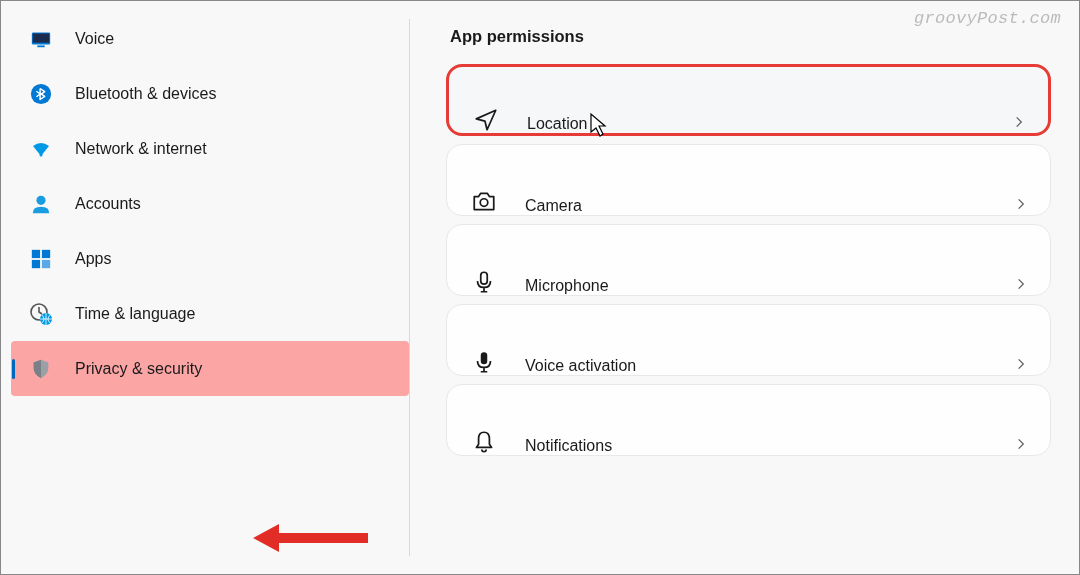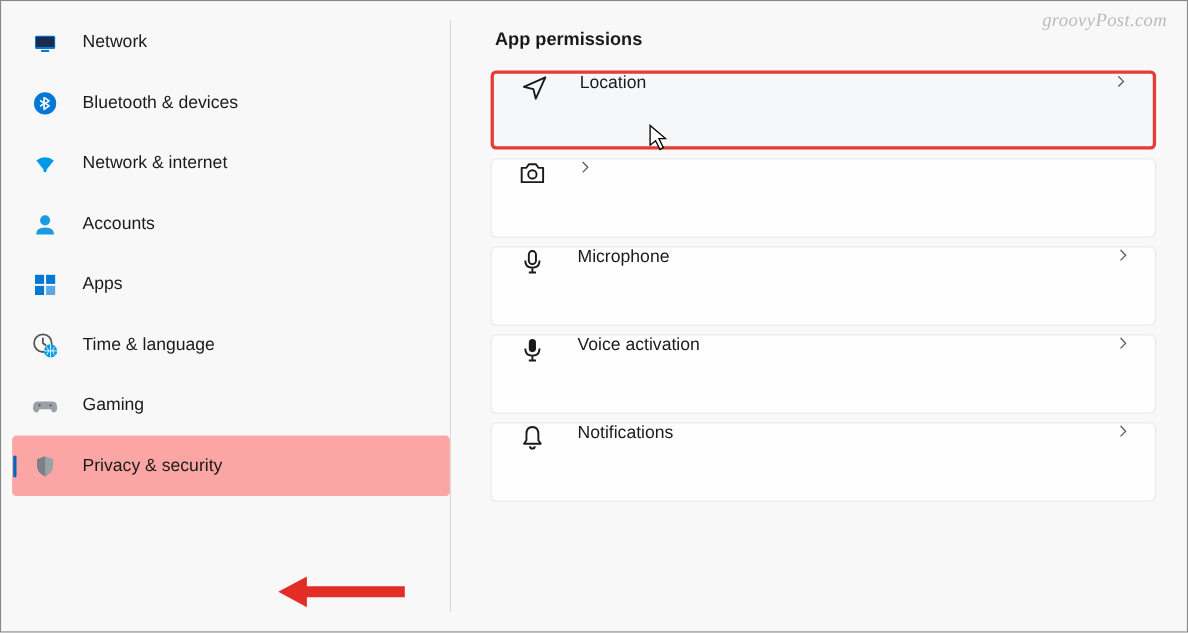--- a/index.html
+++ b/index.html
@@ -7,43 +7,43 @@
     .container { display: flex; height: 100%; }
     .sidebar { width: 408px; padding: 10px 0 10px 10px; overflow-y: auto; }
     .sidebar-item { display: flex; align-items: center; height: 55px; padding: 0 10px 0 18px; border-radius: 4px; cursor: pointer; position: relative; }
     .sidebar-item.active { background: #fca5a5; }
     .sidebar-item.active::before { content: ""; position: absolute; left: 1px; top: 18px; width: 3px; height: 20px; background: #0067c0; border-radius: 2px; }
     .sidebar-icon { width: 24px; height: 24px; margin-right: 22px; display: flex; align-items: center; justify-content: center; flex-shrink: 0; }
     .sidebar-label { font-size: 16px; color: #1a1a1a; }
     .divider { width: 1px; background: #d8d8d8; margin: 18px 12px 18px 0; }
     .main { flex: 1; padding: 24px 28px 0 24px; overflow-y: auto; }
     .section-header { font-size: 16.5px; font-weight: 600; color: #1a1a1a; margin: 2px 0 18px 4px; }
-    .perm-item { display: flex; align-items: flex-start; height: 72px; background: #fefefe; border: 1px solid #e8e8e8; border-radius: 5px; margin-bottom: 8px; padding: 0 22px 0 24px; cursor: pointer; }
+    .perm-item { display: flex; align-items: flex-end; height: 72px; background: #fefefe; border: 1px solid #e8e8e8; border-radius: 16px; margin-bottom: 8px; padding: 0 22px 0 24px; cursor: pointer; }
     .perm-item.highlighted { border: 3px solid #e63b36; background: #f6f7f9; }
     .perm-icon { width: 26px; height: 26px; margin-right: 28px; display: flex; align-items: center; justify-content: center; flex-shrink: 0; }
     .perm-label { font-size: 16px; color: #1a1a1a; flex: 1; }
     .chevron { color: #5a5a5a; }
-    .watermark { position: absolute; top: 8px; right: 18px; font-family: Liberation Serif, serif; font-size: 17px; color: #bbb; font-style: italic; letter-spacing: 0.3px; }
+    .watermark { position: absolute; top: 8px; right: 18px; font-family: Liberation Mono, monospace; font-size: 17px; color: #bbb; font-style: italic; letter-spacing: 0.3px; }
     .arrow-annot { position: absolute; left: 252px; top: 517px; pointer-events: none; }
     .cursor-annot { position: absolute; left: 588px; top: 111px; pointer-events: none; }
   </style>
 </head>
 <body>
 
 <div class="container">
   <nav class="sidebar">
     <div class="sidebar-item">
       <span class="sidebar-icon">
         <svg width="22" height="22" viewBox="0 0 24 24">
             <rect x="2" y="5" width="20" height="13" rx="1.5" fill="#0078d4"></rect>
             <rect x="3" y="6" width="18" height="10" fill="#1a2b4d"></rect>
             <rect x="8" y="19" width="8" height="2" fill="#0078d4"></rect>
           </svg>
       </span>
-      <span class="sidebar-label">Network</span>
+      <span class="sidebar-label">Voice</span>
     </div>
     <div class="sidebar-item">
       <span class="sidebar-icon">
         <svg width="22" height="22" viewBox="0 0 24 24">
             <circle cx="12" cy="12" r="11" fill="#0078d4"></circle>
             <path d="M11 6 L16 9.5 L11 13 L11 6 M11 11 L16 14.5 L11 18 L11 11 M7 9 L11 12 M7 15 L11 12" stroke="#fff" stroke-width="1.6" fill="none" stroke-linejoin="round"></path>
           </svg>
       </span>
       <span class="sidebar-label">Bluetooth &amp; devices</span>
     </div>
@@ -80,30 +80,20 @@
       <span class="sidebar-icon">
         <svg width="24" height="24" viewBox="0 0 24 24">
             <circle cx="10" cy="10" r="8" fill="none" stroke="#555" stroke-width="1.6"></circle>
             <path d="M10 5 L10 10 L13 12" stroke="#555" stroke-width="1.6" fill="none"></path>
             <circle cx="17" cy="17" r="6" fill="#0099e5"></circle>
             <path d="M11 17 L23 17 M17 11 L17 23 M13 13 Q17 17 13 21 M21 13 Q17 17 21 21" stroke="#fff" stroke-width="0.8" fill="none"></path>
           </svg>
       </span>
       <span class="sidebar-label">Time &amp; language</span>
     </div>
-    <div class="sidebar-item">
-      <span class="sidebar-icon">
-        <svg width="24" height="24" viewBox="0 0 24 24">
-            <path d="M5 8 L19 8 Q23 8 23 14 Q23 18 19 18 L17 15 L7 15 L5 18 Q1 18 1 14 Q1 8 5 8 Z" fill="#9aa0a6"></path>
-            <circle cx="7" cy="11.5" r="1" fill="#555"></circle>
-            <circle cx="17" cy="11.5" r="1" fill="#555"></circle>
-          </svg>
-      </span>
-      <span class="sidebar-label">Gaming</span>
-    </div>
     <div class="sidebar-item active">
       <span class="sidebar-icon">
         <svg width="22" height="22" viewBox="0 0 24 24">
             <path d="M12 2 L20 5 L20 11 Q20 18 12 22 Q4 18 4 11 L4 5 Z" fill="#9aa0a6"></path>
             <path d="M12 2 L12 22 Q4 18 4 11 L4 5 Z" fill="#7a8086"></path>
           </svg>
       </span>
       <span class="sidebar-label">Privacy &amp; security</span>
     </div>
   </nav>
@@ -127,20 +117,21 @@
       </span>
     </div>
 
     <div class="perm-item">
       <span class="perm-icon">
         <svg width="26" height="26" viewBox="0 0 24 24">
             <path d="M3 7 L7 7 L9 4 L15 4 L17 7 L21 7 L21 19 L3 19 Z" fill="none" stroke="#1a1a1a" stroke-width="1.6" stroke-linejoin="round"></path>
             <circle cx="12" cy="12.5" r="3.5" fill="none" stroke="#1a1a1a" stroke-width="1.6"></circle>
           </svg>
       </span>
+      <span class="perm-label">Camera</span>
       <span class="chevron">
         <svg width="14" height="14" viewBox="0 0 24 24">
             <path d="M8 4 L16 12 L8 20" fill="none" stroke="#5a5a5a" stroke-width="2"></path>
           </svg>
       </span>
     </div>
 
     <div class="perm-item">
       <span class="perm-icon">
         <svg width="26" height="26" viewBox="0 0 24 24">

